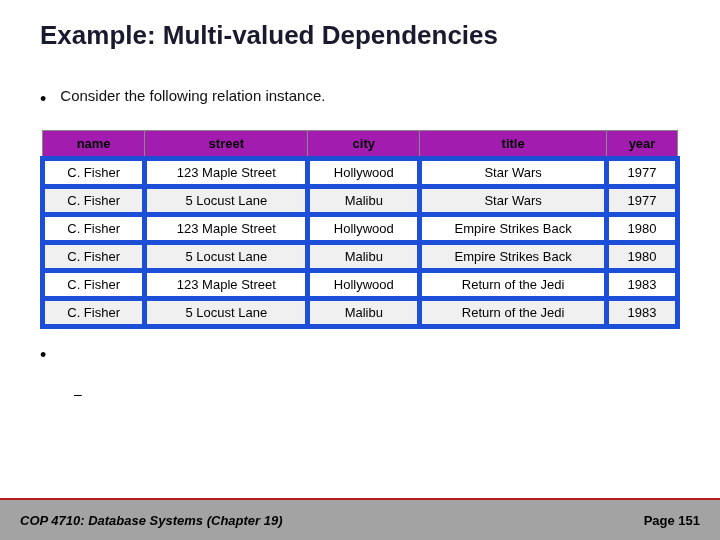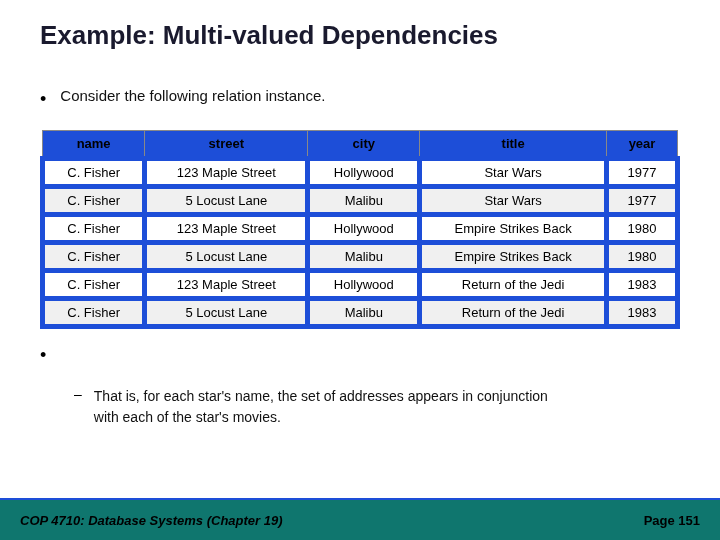--- a/index.html
+++ b/index.html
@@ -56,21 +56,21 @@
       margin: 8px 0 14px 0;
     }
 
     table {
       border-collapse: collapse;
       width: 100%;
       font-size: 13px;
     }
 
     thead tr {
-      background: #1d4ed8;
+      background: #a21caf;
     }
 
     thead th {
       border: 1px solid #888;
       padding: 5px 10px;
       font-weight: bold;
       text-align: center;
       color: #000;
     }
 
@@ -114,22 +114,22 @@
       font-weight: bold;
     }
 
     
     .footer {
       position: absolute;
       bottom: 0;
       left: 0;
       right: 0;
       height: 42px;
-      background: #0f766e;
-      border-top: 2px solid #1d4ed8;
+      background: #a3a3a3;
+      border-top: 2px solid #b91c1c;
       display: flex;
       align-items: center;
       justify-content: space-between;
       padding: 0 20px;
     }
 
     .footer-left {
       font-size: 13px;
       font-weight: bold;
       color: #000;
@@ -232,24 +232,20 @@
         </tbody>
     </table>
   </div>
 
   <div class="bullet-item">
     <span class="bullet-dot">•</span>
   </div>
 
   <div class="bullet-sub">
     <span class="dash">–</span>
-    <span class="sub-text">
-      <span>That is, for each star's name, the set of addresses appears in conjunction</span><br>
-      <span>with each of the star's movies.</span>
-    </span>
   </div>
 
 </div>
 
 <div class="footer">
   <span class="footer-left">COP 4710: Database Systems  (Chapter 19)</span>
   <span class="footer-center">Page 151</span>
 </div>
 
 </body></html>

